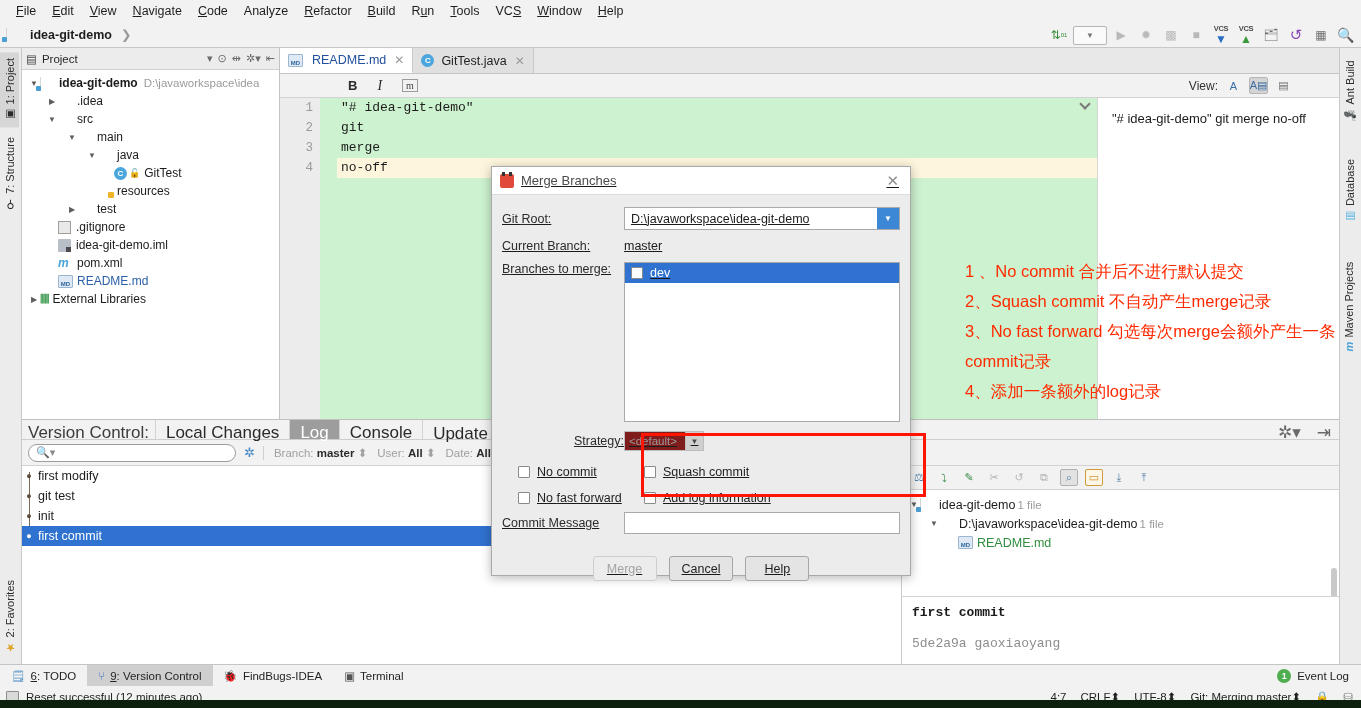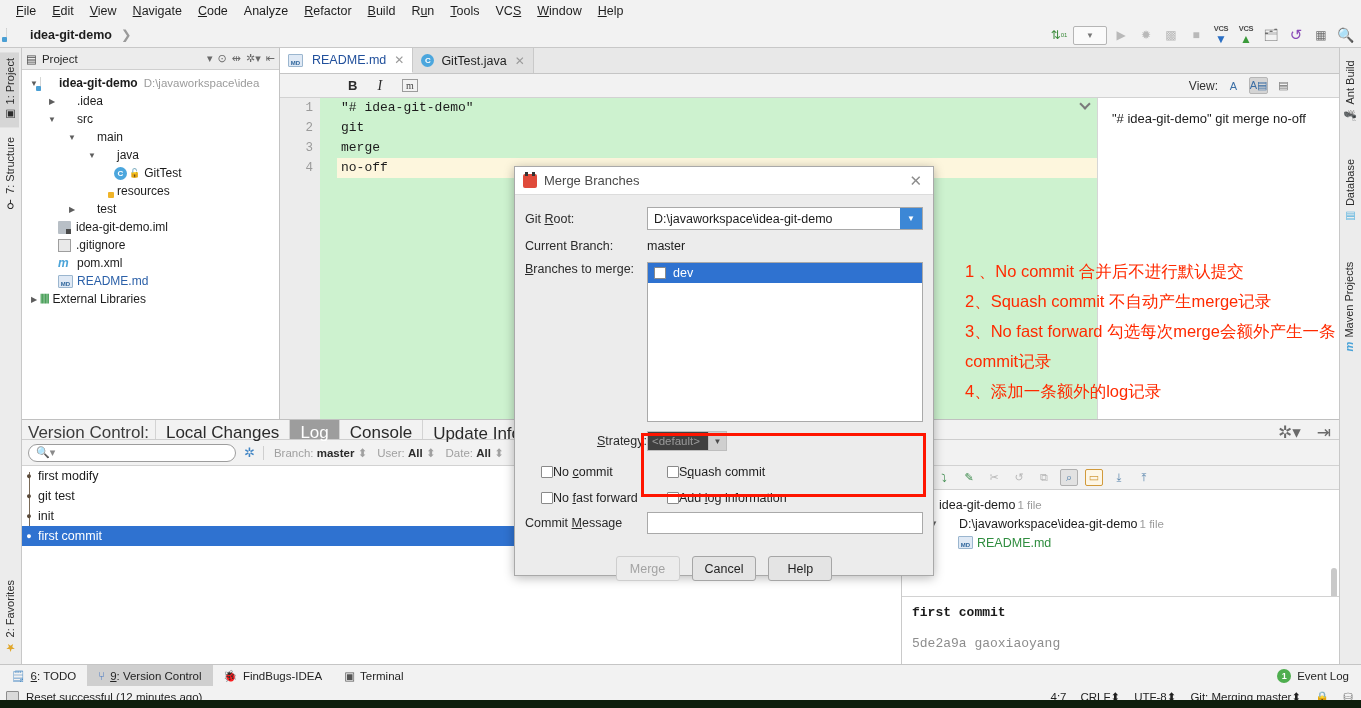--- a/index.html
+++ b/index.html
@@ -159,22 +159,22 @@
   .green{ color:#2f8d3f; }
   .dmsg{ position:absolute; left:0; right:0; bottom:0; height:68px; border-top:1px solid #d2d2d2;
          background:#fff; padding:8px 10px; font-family:"Liberation Mono",monospace;
          font-size:13px; color:#1b1b1b;}
   .dmsg .h{ font-weight:bold; }
   .dmsg .sub{ color:#8d8d8d; margin-top:16px; }
   .dscroll{ position:absolute; right:2px; top:102px; width:6px; height:52px; background:#c9c9c9; border-radius:3px;}
 
   
   .overlay{ position:absolute; inset:0; z-index:50; pointer-events:none;}
-  .dialog{ position:absolute; left:514px; top:118px; width:420px; height:410px; background:#ececec;
-           border:1px solid #a9a9a9; box-shadow:0 2px 10px rgba(0,0,0,.28); pointer-events:auto;}
+  .dialog{ position:absolute; left:491px; top:118px; width:420px; height:410px; background:#ececec;
+           border:1px solid #a9a9a9; box-shadow:0 2px 10px rgba(0,0,0,.28); pointer-events:auto;text-decoration:underline;}
   .dlghdr{ height:28px; background:#fff; border-bottom:1px solid #dcdcdc; display:flex;
            align-items:center; padding:0 8px; gap:7px;}
   .dlgicon{ width:14px;height:14px;background:#e04a3a;border-radius:2px;position:relative;}
   .dlgicon:before{content:"";position:absolute;left:2px;top:-2px;width:3px;height:4px;background:#333;}
   .dlgicon:after{content:"";position:absolute;right:2px;top:-2px;width:3px;height:4px;background:#333;}
   .dlgtitle{ flex:1; font-size:13px; color:#4b4b4b;}
   .dlgclose{ color:#8d8d8d; font-size:15px; padding:0 3px;}
   .dlgbody{ padding:12px 10px 0 10px; position:relative;}
   .frow{ display:flex; align-items:center; margin-bottom:9px;}
   .flabel{ width:122px; font-size:12.5px; color:#2b2b2b;}
@@ -182,26 +182,26 @@
   .combo{ flex:1; height:23px; border:1px solid #a9a9a9; background:#fff; display:flex;
           align-items:center; padding-left:6px; font-size:12.5px; color:#1c1c1c; position:relative;}
   .combo .arrow{ position:absolute; right:0; top:0; bottom:0; width:22px; background:#3c87d6;
                  display:flex; align-items:center; justify-content:center; color:#fff; font-size:8px;}
   .stat{ font-size:12.5px; color:#1c1c1c;}
   .listbox{ flex:1; height:160px; border:1px solid #a9a9a9; background:#fff; padding:0;}
   .lbitem{ height:20px; background:#2f72d0; color:#fff; display:flex; align-items:center;
            padding-left:6px; gap:7px; font-size:12.5px;}
   .cbx{ width:12px; height:12px; border:1px solid #8a8a8a; background:#fff; border-radius:1px; display:inline-block;}
   .stratrow{ display:flex; align-items:center; margin-top:9px;text-align:right;}
-  .stratbox{ width:62px; height:20px; background:#404040; border:1px solid #bdbdbd; font-size:11.5px;
+  .stratbox{ width:62px; height:20px; background:#7f1d1d; border:1px solid #bdbdbd; font-size:11.5px;
              color:#9a9a9a; display:flex; align-items:center; padding-left:4px;}
   .stratarrow{ width:18px; height:20px; background:#cfcfcf; border:1px solid #bdbdbd; border-left:none;
                display:flex; align-items:center; justify-content:center; font-size:8px; color:#4a4a4a;}
   .cbgrid{ margin-top:14px; margin-left:16px; display:grid; grid-template-columns:126px 1fr; row-gap:12px;}
-  .cbitem{ display:flex; align-items:center; font-size:12.5px; color:#1f1f1f;text-align:center;}
+  .cbitem{ display:flex; align-items:center; gap:7px; font-size:12.5px; color:#1f1f1f;text-align:center;}
   .cbitem u{ text-decoration:underline;}
   .msgrow{ display:flex; align-items:center; margin-top:7px;}
   .msginput{ flex:1; height:22px; border:1px solid #a9a9a9; background:#fff;}
   .btnrow{ display:flex; justify-content:center; gap:12px; margin-top:22px;}
   .btn{ min-width:64px; height:25px; border:1px solid #a6a6a6; background:#e4e4e4; border-radius:3px;
         font-size:12.5px; color:#1f1f1f; display:flex; align-items:center; justify-content:center; padding:0 12px;}
   .btn.dis{ color:#a3a3a3; background:#ececec; border-color:#cecece;}
   .redbox{ position:absolute; left:641px; top:385px; width:285px; height:64px;
            border:3px solid #ff1500; z-index:60; pointer-events:none;}
 
@@ -362,28 +362,28 @@
         </div>
 
         <div class="trow" style="padding-left:44px">
           <span class="arr">▶</span>
           <span class="fico"><span class="folder"></span></span>
           <span class="lbl">test</span>
         </div>
 
         <div class="trow" style="padding-left:24px">
           <span class="arr empty">▶</span>
+          <span class="gitign-ic"></span>
+          <span class="lbl">.gitignore</span>
+        </div>
+
+        <div class="trow" style="padding-left:24px">
+          <span class="arr empty">▶</span>
           <span class="iml-ic"></span>
           <span class="lbl">idea-git-demo.iml</span>
-        </div>
-
-        <div class="trow" style="padding-left:24px">
-          <span class="arr empty">▶</span>
-          <span class="gitign-ic"></span>
-          <span class="lbl">.gitignore</span>
         </div>
 
         <div class="trow" style="padding-left:24px">
           <span class="arr empty">▶</span>
           <span class="m-ic">m</span>
           <span class="lbl">pom.xml</span>
         </div>
 
         <div class="trow" style="padding-left:24px">
           <span class="arr empty">▶</span>

